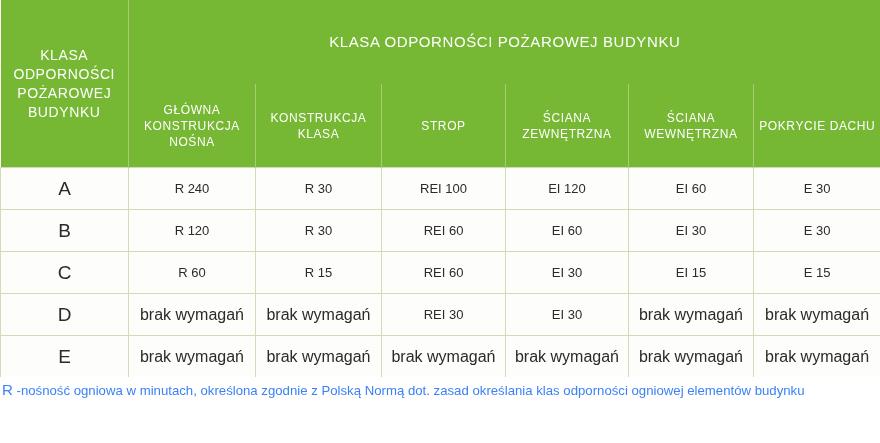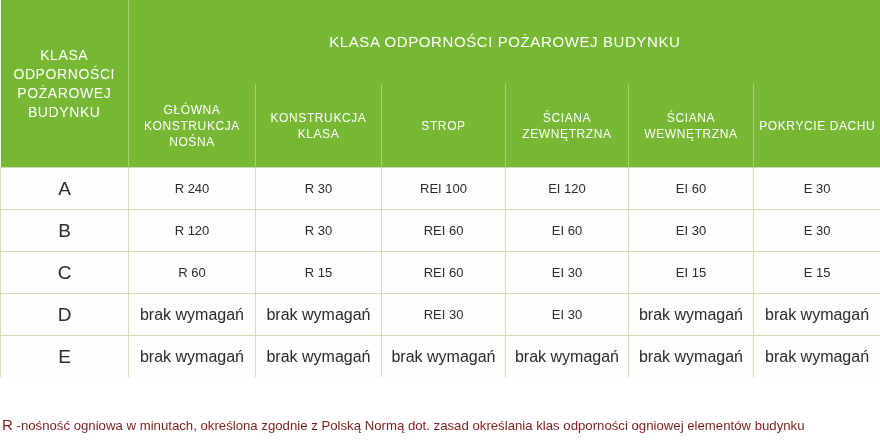--- a/index.html
+++ b/index.html
@@ -88,24 +88,23 @@
   }
   td.last { border-right: none; }
   tr.last-row td { border-bottom: none; }
 
   
   .notes {
     padding: 6px 0 0 2px;
   }
   .note {
     font-size: 13.2px;
-    line-height: 19px;
-    color: #7f1d1d;
+    line-height: 14px;
+    color: #3b82f6;
     white-space: nowrap;
-    margin-top: 32px;
   }
   .note .sym {
     font-size: 15px;
   }
 </style>
 </head>
 <body>
 
 <div class="sheet">
 

